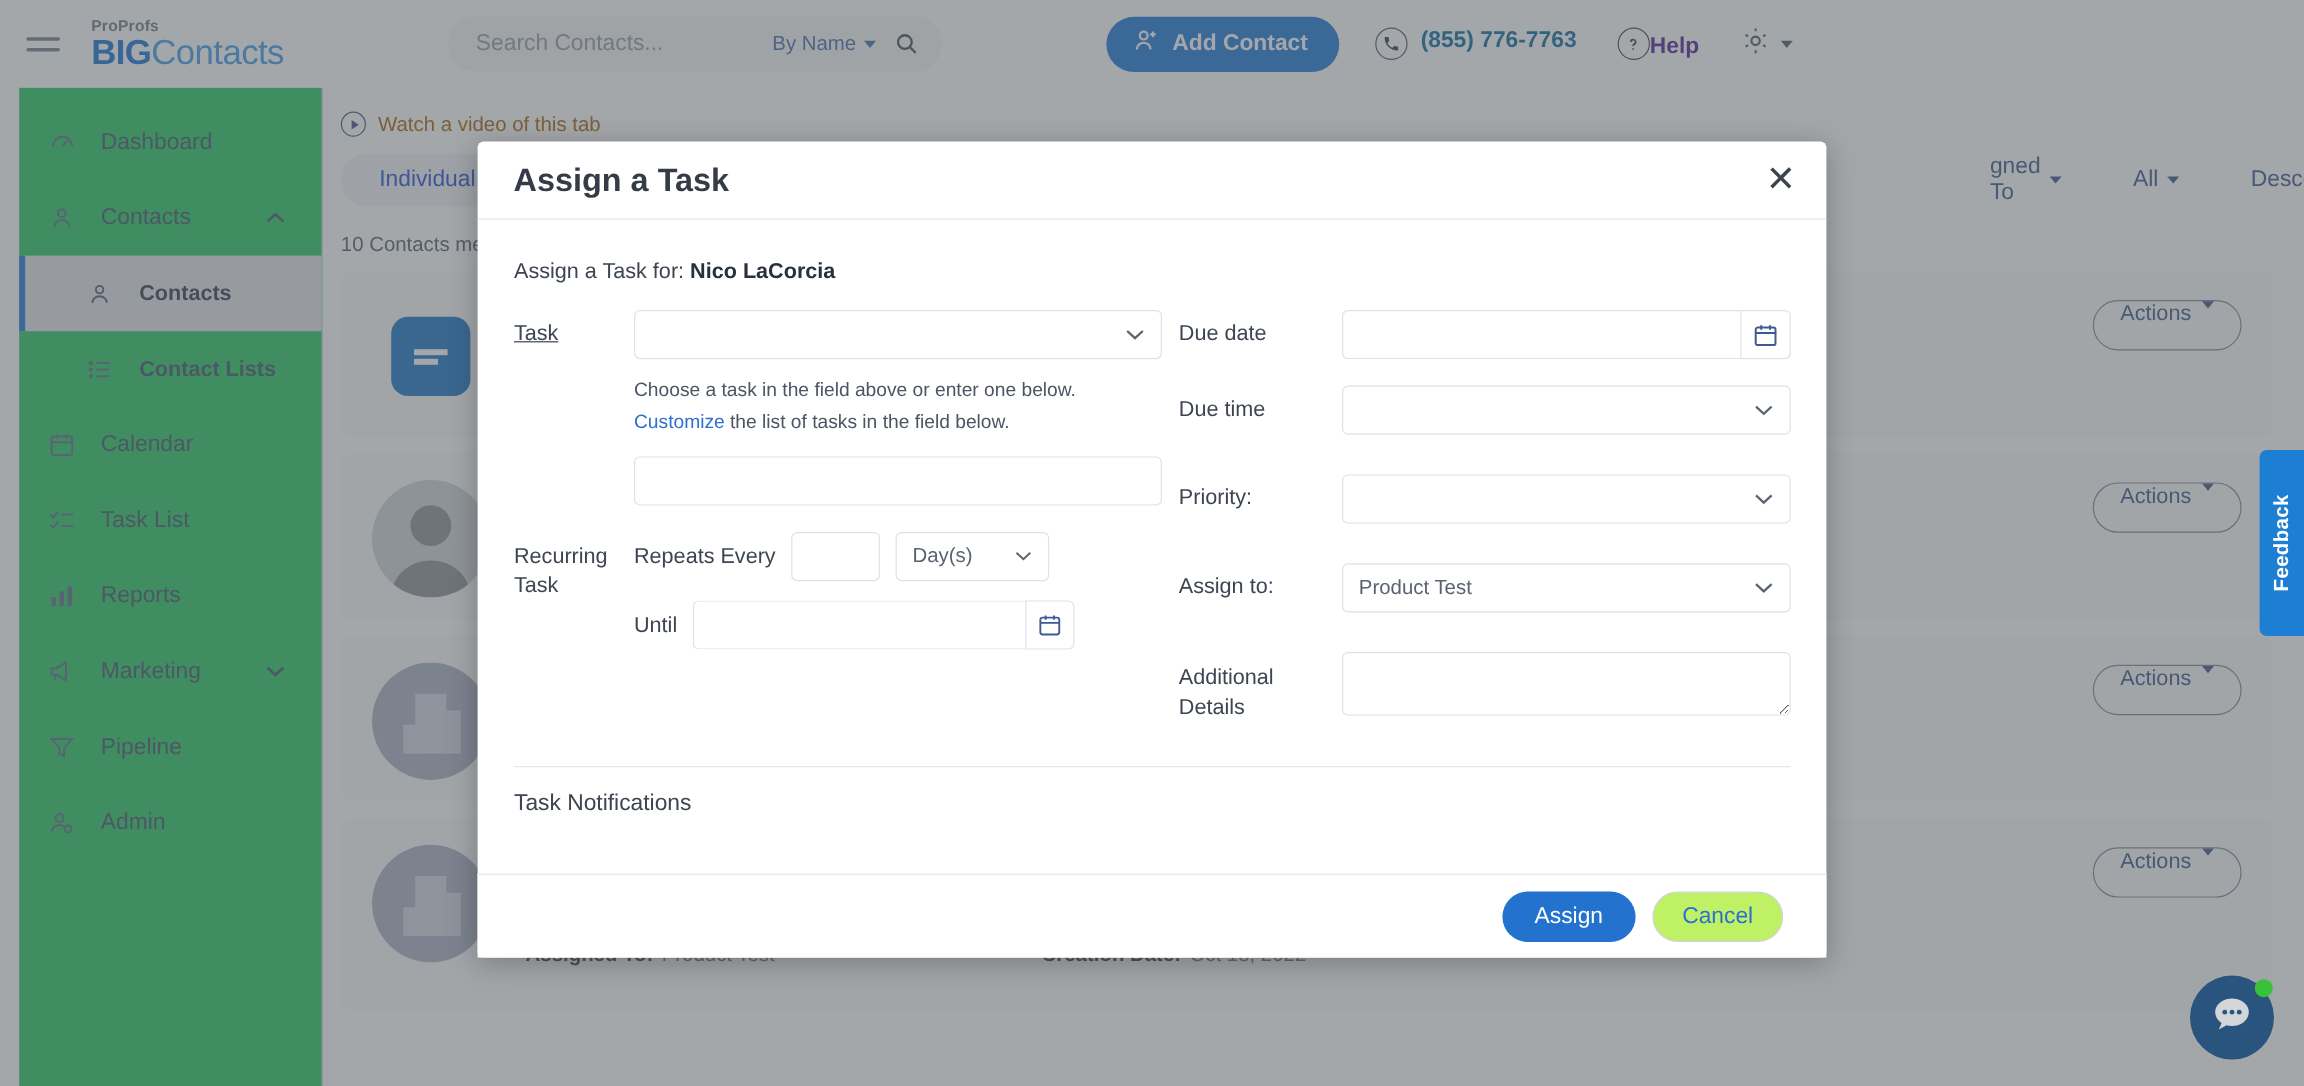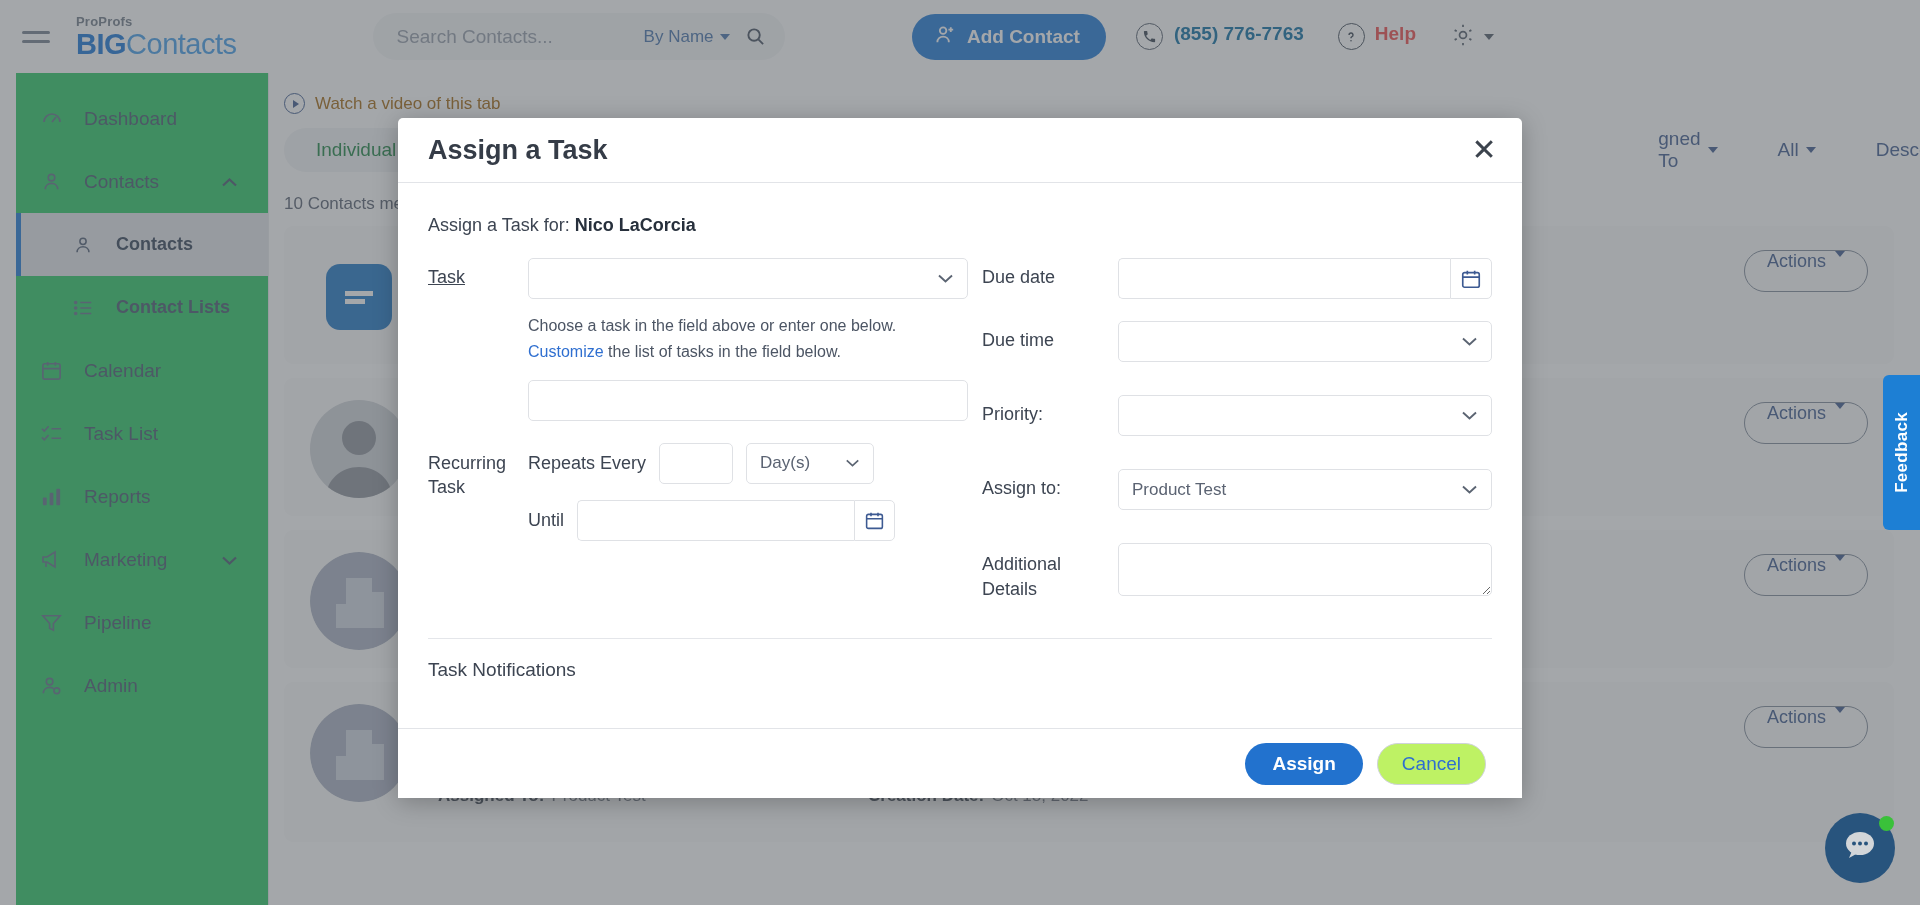--- a/index.html
+++ b/index.html
@@ -56,21 +56,21 @@
   }
 
   .topright { margin-left:auto; display:flex; align-items:center; padding-right: 22px; gap: 0px;}
   .addcontact {
     background:#1573d6; color:#fff; border:none; border-radius:24px;
     height:46px; padding: 0 26px 0 22px; font-size: 19px; font-weight:700;
     display:flex; align-items:center; gap:10px; cursor:pointer; font-family:inherit;
   }
   .phoneblock { display:flex; gap:11px; margin-left: 30px; color:#0369a1; font-size: 19px; font-weight: 700;}
   .circicon { width:27px;height:27px;border-radius:50%;border:1.6px solid #4a5463; display:flex;align-items:center;justify-content:center;}
-  .helpblock { display:flex; align-items:flex-start; gap:10px; margin-left: 34px; color:#ef4444; font-size:19px; font-weight:700; cursor:pointer;}
+  .helpblock { display:flex; align-items:flex-end; gap:0; margin-left: 34px; color:#4c1d95; font-size:19px; font-weight:700; cursor:pointer;}
   .helpblock .circicon{ border-color:#3a4552; color:#2f3b49;}
   .gearblock { display:flex; align-items:center; gap:8px; margin-left: 34px; color:#4a5463; cursor:pointer;}
 
   
   .sidebar {
     position:absolute; left:16px; top:73px; width:253px; height: 832px;
     background:#22c55e; z-index: 10;
     border-right:1px solid #e6e8eb;
     padding-top: 14px;
   }
@@ -96,21 +96,21 @@
   .watchvideo {
     display:flex; align-items:center; gap:10px;
     color:#a16207; font-size: 17px; padding: 20px 0 0 31px; cursor:pointer;
   }
   .playcirc { width:21px;height:21px;border-radius:50%;border:1.7px solid #35538a; display:flex;align-items:center;justify-content:center;}
   .playcirc .tri { width:0;height:0;border-left:6px solid #35538a;border-top:4px solid transparent;border-bottom:4px solid transparent; margin-left:2px;}
 
   .filterbar { display:flex; align-items:center; padding: 14px 0 0 31px; gap: 0;}
   .pill {
     background:#f2f3f5; border-radius:24px; height:44px; display:flex; align-items:center;
-    padding: 0 32px; color:#15803d; font-size:19px; gap:34px;justify-content:flex-end;
+    padding: 0 32px; color:#1d4ed8; font-size:19px; gap:34px;justify-content:flex-end;
   }
   .pill span { cursor:pointer; display:flex; align-items:center; gap:7px;}
   .filterbar .rightfilters {
     margin-left: 1230px; display:flex; align-items:center; gap:60px; color:#35538a; font-size:19px;
   }
   .filterbar .rightfilters span { display:flex; align-items:center; gap:7px; cursor:pointer;}
 
   .contactcount { padding: 22px 0 0 31px; color:#50596a; font-size: 17px;}
 
   .cardlist { padding: 12px 26px 0 31px; }
@@ -236,21 +236,21 @@
 
   .divider { height:1px; background:#e4e6ea; margin: 14px 30px 0 30px;}
   .notif { padding: 20px 30px 28px 30px; font-size: 19px; color:#3d4552;}
 
   .modalfoot {
     height: 70px; border-top:1px solid #e2e4e8; display:flex; align-items:center;
     justify-content:flex-end; padding-right: 36px; gap: 14px; background:#fff;
   }
   .btn-assign {
     background:#2272ce; color:#fff; border:none; border-radius:22px;
-    height: 42px; padding: 0 27px; font-size: 19px; cursor:pointer; font-family:inherit;font-weight:bold;
+    height: 42px; padding: 0 27px; font-size: 19px; cursor:pointer; font-family:inherit;
   }
   .btn-cancel {
     background:#bef264; color:#2f6fd0; border:1px solid #cfd3d9; border-radius:22px;
     height: 42px; padding: 0 24px; font-size: 19px; cursor:pointer; font-family:inherit;
   }
 </style>
 </head>
 <body>
 
 <div class="sidebar">

